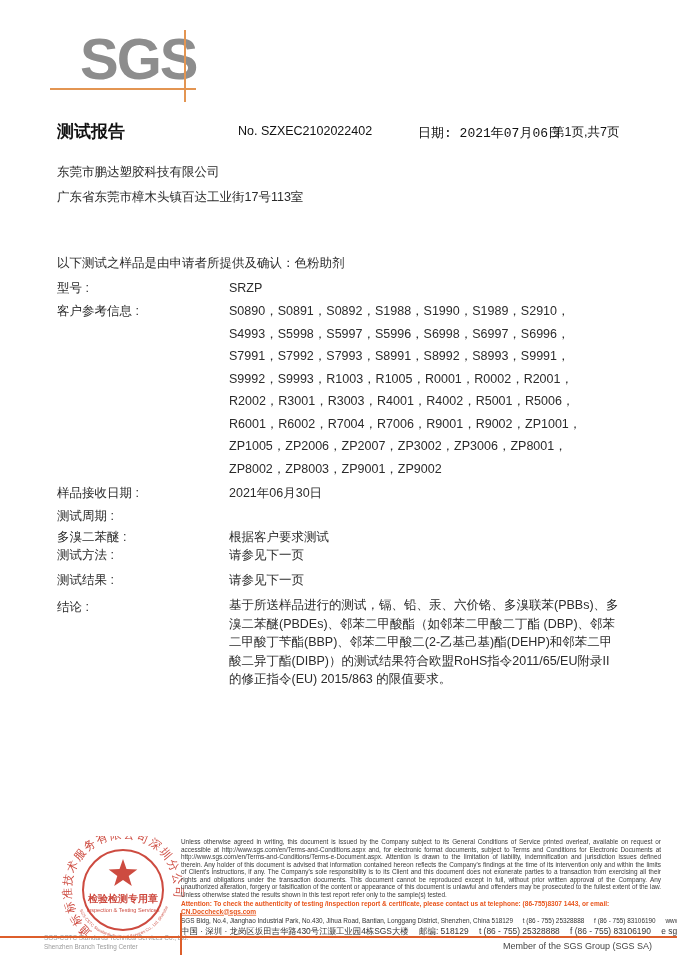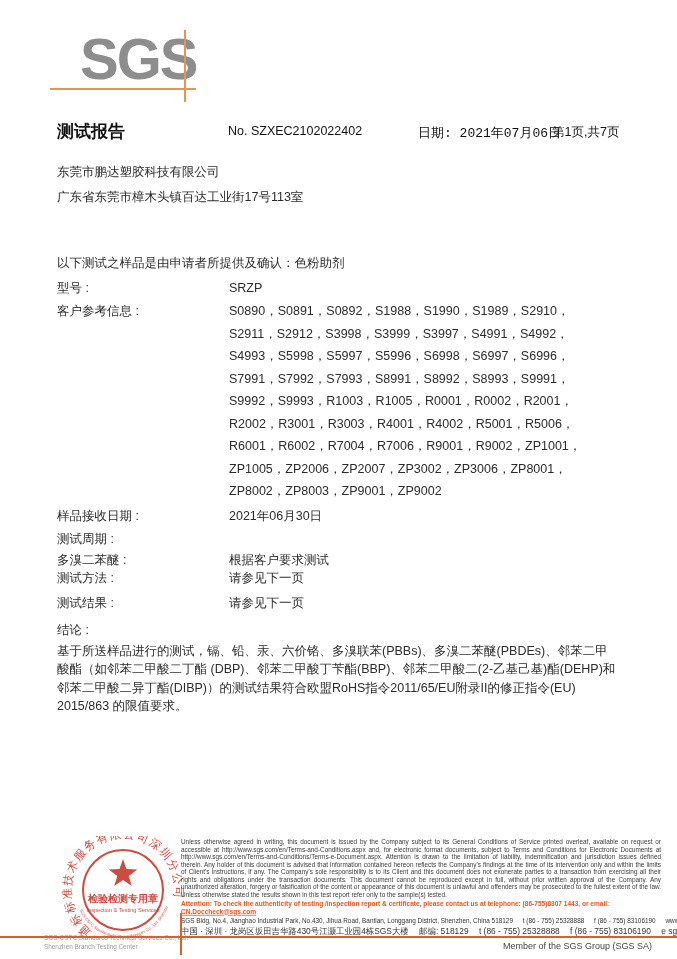--- a/index.html
+++ b/index.html
@@ -13,36 +13,36 @@
   }
   
   .logo-text{
     position:absolute;left:80px;top:34px;
     font-size:58px;font-weight:700;color:#8d8d8d;
     letter-spacing:-2px;line-height:50px;
   }
   .logo-underline{position:absolute;left:50px;top:88px;width:146px;height:2px;background:#e39552;}
   .logo-vline{position:absolute;left:184px;top:30px;width:2px;height:72px;background:#e39552;}
   .doc-title{position:absolute;left:57px;top:120px;font-size:17px;font-weight:700;color:#111;}
-  .report-no{position:absolute;left:228px;top:124px;font-size:12.5px;color:#111;}
+  .report-no{position:absolute;left:238px;top:124px;font-size:12.5px;color:#111;}
   .report-date{position:absolute;left:418px;top:124px;font-size:13px;color:#111;font-family:Liberation Mono, monospace;}
   .page-ind{position:absolute;left:552px;top:124px;font-size:12.5px;color:#111;}
   
   .content{position:absolute;left:57px;top:160px;width:563px;font-size:12.5px;color:#2b2b2b;}
   .company-line{line-height:25px;}
   .statement{margin-top:42px;line-height:22px;}
   .rows{margin-top:3px;}
   .frow{display:flex;}
   .frow .lbl{width:172px;flex:none;line-height:23px;}
   .frow .val{flex:1;line-height:23px;}
   .ref-line{line-height:22.5px;}
   .r-received{margin-top:2px;}
   .r-req .lbl,.r-req .val,.r-method .lbl,.r-method .val{line-height:18px;}
   .r-result{margin-top:5px;}
-  .r-conclusion{margin-top:4px;flex-direction:column;}
+  .r-conclusion{margin-top:4px;}
   .r-conclusion .val{line-height:18.5px;}
   
   .fineprint{position:absolute;left:181px;top:838px;width:480px;}
   .fineprint-inner{
     width:600px;transform:scale(0.8);transform-origin:0 0;
     font-size:8px;line-height:9.5px;color:#3a3a3a;text-align:justify;
   }
   .attention{margin-top:2px;color:#e8551c;font-weight:700;font-size:8.2px;line-height:9.6px;text-align:left;}
   .attention .email{text-decoration:underline;}
   .addr-row{margin-top:2px;white-space:nowrap;font-size:8px;color:#333;}
@@ -78,21 +78,20 @@
 
       <div class="frow">
         <div class="lbl">型号 :</div>
         <div class="val">SRZP</div>
       </div>
 
       <div class="frow">
         <div class="lbl">客户参考信息 :</div>
         <div class="val">
           <div class="ref-line">S0890，S0891，S0892，S1988，S1990，S1989，S2910，</div>
-          <div class="ref-line">S2911，S2912，S3998，S3999，S3997，S4991，S4992，</div>
           <div class="ref-line">S4993，S5998，S5997，S5996，S6998，S6997，S6996，</div>
           <div class="ref-line">S7991，S7992，S7993，S8991，S8992，S8993，S9991，</div>
           <div class="ref-line">S9992，S9993，R1003，R1005，R0001，R0002，R2001，</div>
           <div class="ref-line">R2002，R3001，R3003，R4001，R4002，R5001，R5006，</div>
           <div class="ref-line">R6001，R6002，R7004，R7006，R9001，R9002，ZP1001，</div>
           <div class="ref-line">ZP1005，ZP2006，ZP2007，ZP3002，ZP3006，ZP8001，</div>
           <div class="ref-line">ZP8002，ZP8003，ZP9001，ZP9002</div>
         </div>
       </div>
 

